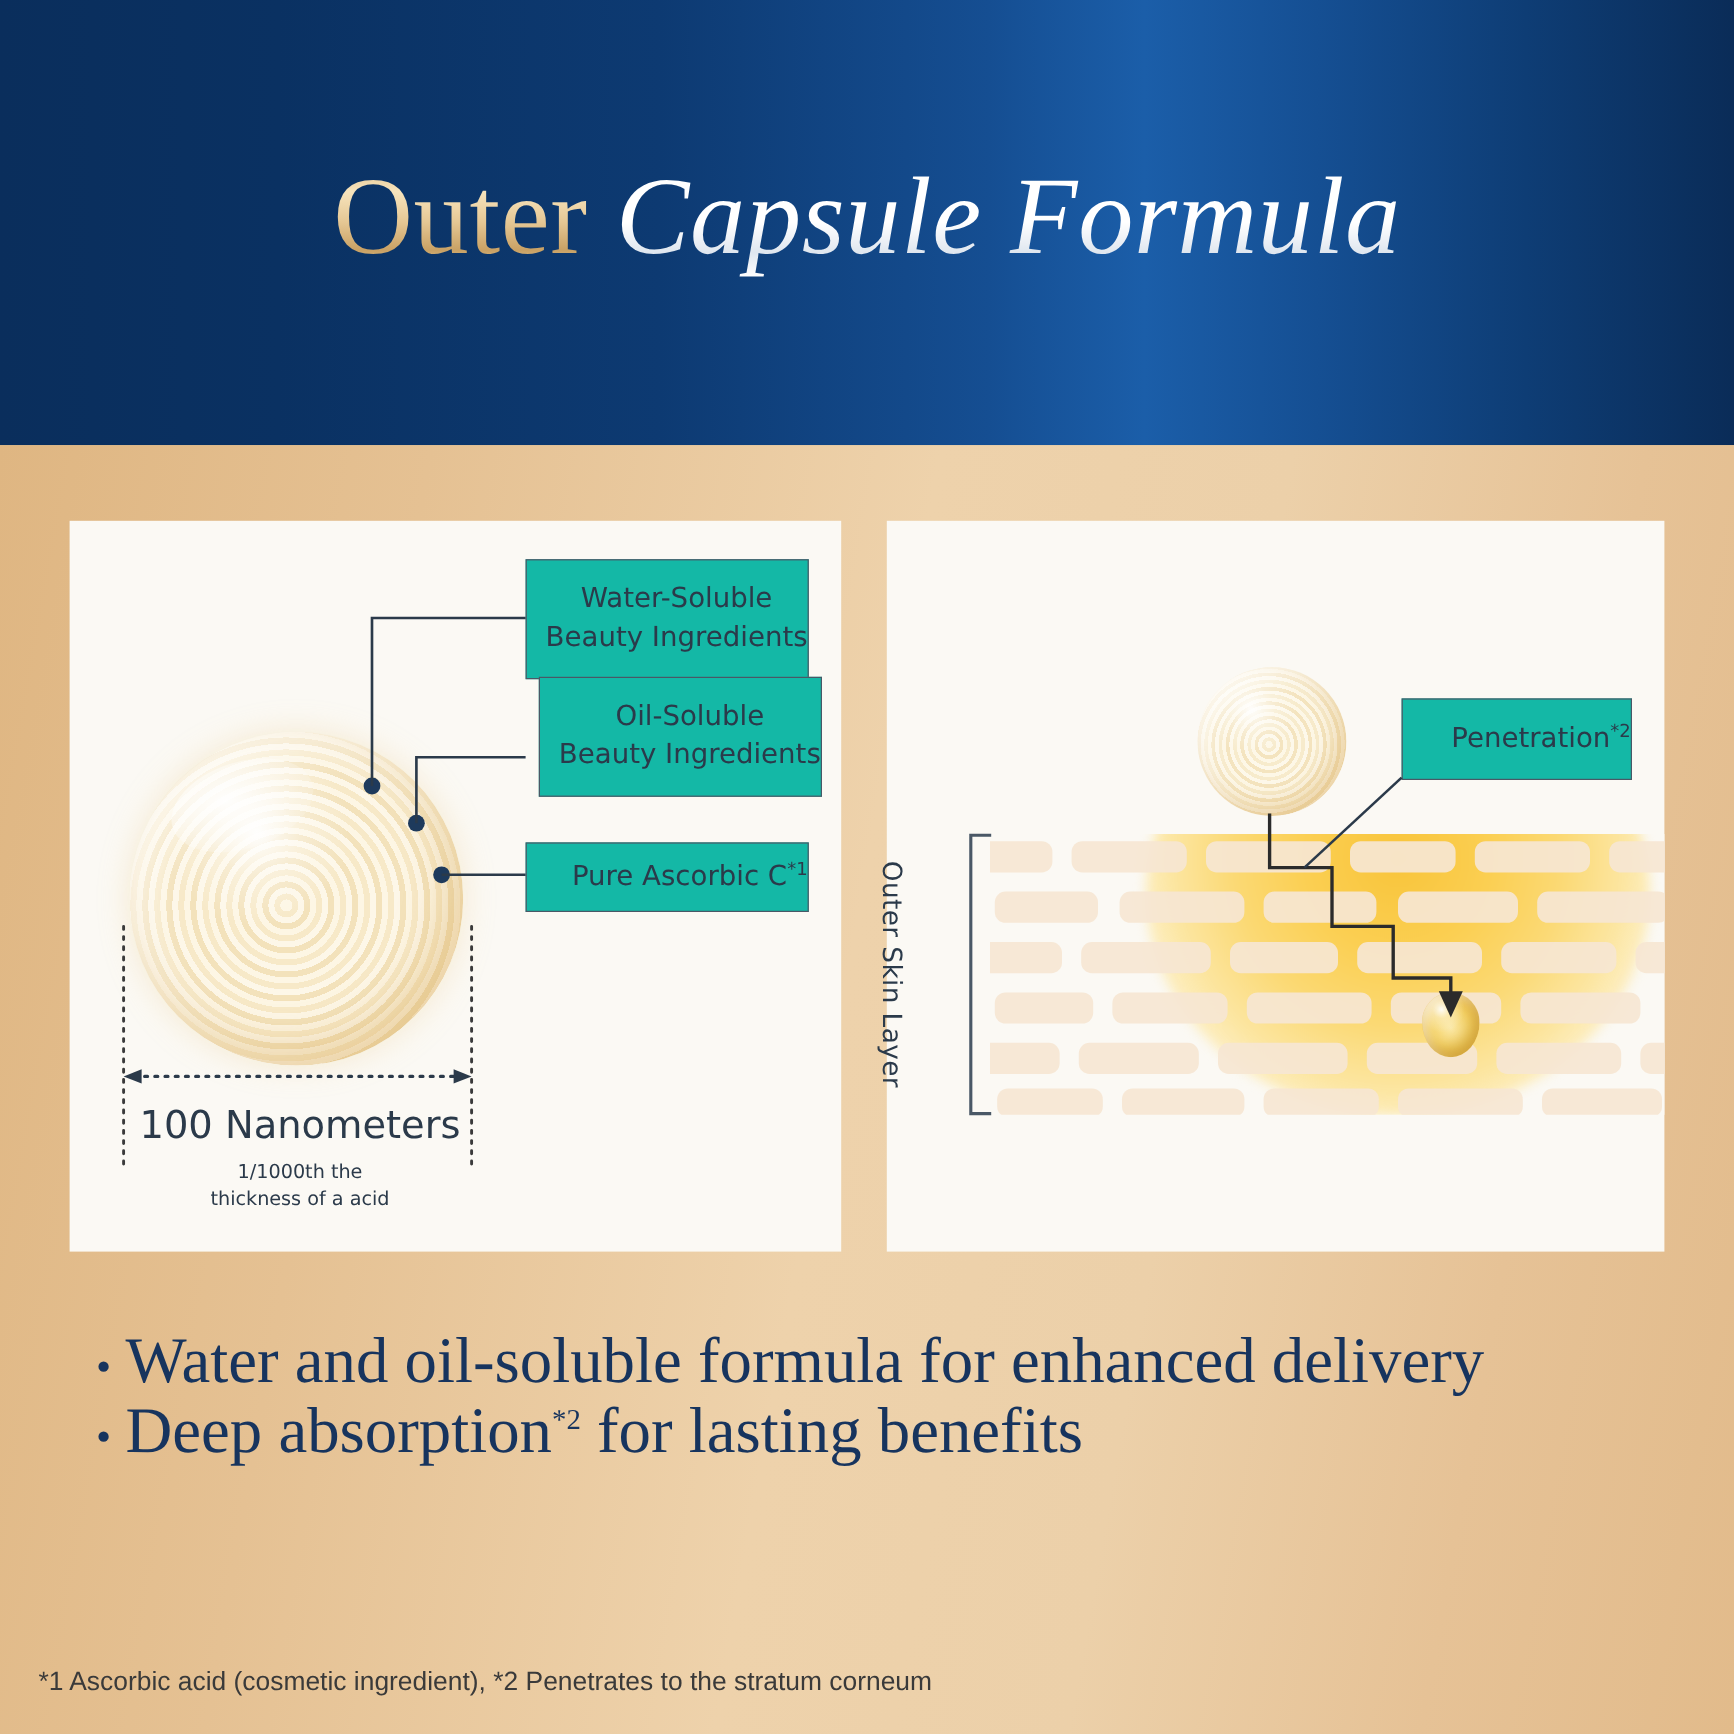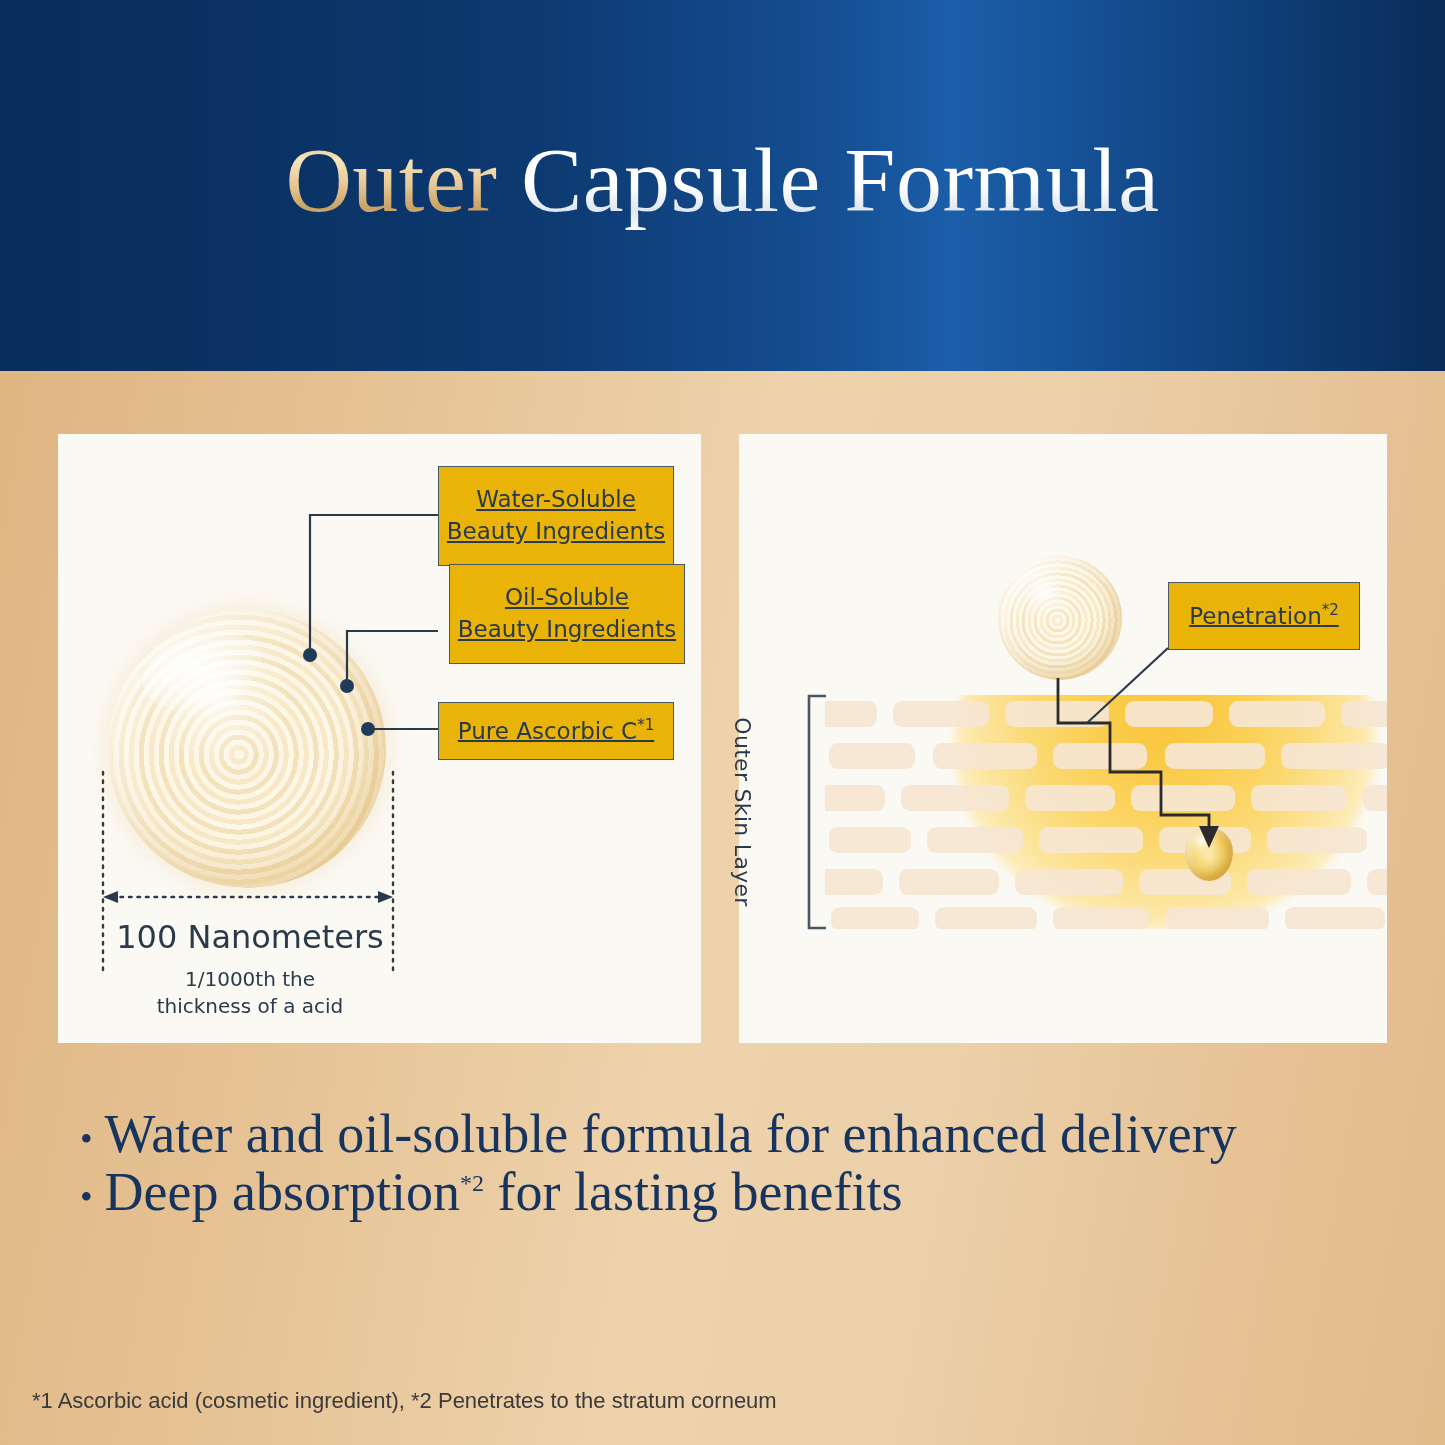--- a/index.html
+++ b/index.html
@@ -31,21 +31,21 @@
     line-height:1.05;
   }
   .title-gold{
     background:linear-gradient(180deg,#d8b278 0%,#f7e4bd 30%,#e5c794 55%,#c9a164 78%,#f0d9ad 100%);
     -webkit-background-clip:text;background-clip:text;
     color:transparent;-webkit-text-fill-color:transparent;
   }
   .title-white{
     background:linear-gradient(180deg,#ffffff 0%,#ffffff 55%,#dfe6ef 80%,#ffffff 100%);
     -webkit-background-clip:text;background-clip:text;
-    color:transparent;-webkit-text-fill-color:transparent;
+    color:transparent;font-style:italic;-webkit-text-fill-color:transparent;
   }
 
   
   .body-bg{
     position:absolute;left:0;top:371px;width:1445px;height:1074px;
     background:linear-gradient(100deg,#dfb682 0%,#e5c193 22%,#eed2ab 48%,#ecd0a9 66%,#e6c296 84%,#e2bb8b 100%);
   }
 
   
   .panel{
@@ -81,40 +81,39 @@
     position:absolute;width:14px;height:14px;border-radius:50%;
     background:#1e3a5c;
   }
   #dot-water{left:303px;top:648px;}
   #dot-oil{left:340px;top:679px;}
   #dot-vitc{left:361px;top:722px;}
 
   .lbl-box{
     position:absolute;
     border:1.6px solid #4a5866;
-    background:#eab308;
+    background:#14b8a6;
     color:#2b3a4a;
     font-size:23px;
     line-height:1.38;
     text-align:center;
-    display:flex;align-items:center;justify-content:center;
+    display:flex;align-items:center;justify-content:flex-end;
     font-family:"DejaVu Sans", sans-serif;
-    text-decoration:underline;
   }
   #lbl-water{left:438px;top:466px;width:234px;height:98px;}
   #lbl-oil{left:438px;top:564px;width:234px;height:98px;margin-left:11px;}
   #lbl-vitc{left:438px;top:702px;width:234px;height:56px;}
   .sup{font-size:15px;vertical-align:super;letter-spacing:0;}
 
   .dimtext{
     position:absolute;color:#2b3a4a;text-align:center;
     font-family:"DejaVu Sans", sans-serif;
   }
   #dim-main{left:100px;top:918px;width:300px;font-size:32px;}
-  #dim-sub{left:100px;top:966px;width:300px;font-size:20px;line-height:1.35;}
+  #dim-sub{left:100px;top:966px;width:300px;font-size:16px;line-height:1.35;}
 
   
   .skin-area{
     position:absolute;left:825px;top:695px;width:562px;height:234px;
     overflow:hidden;background:#fbf9f4;
   }
   .glow{
     position:absolute;left:130px;top:-135px;width:420px;height:370px;
     border-radius:50%;
     background:radial-gradient(ellipse at 50% 42%,

